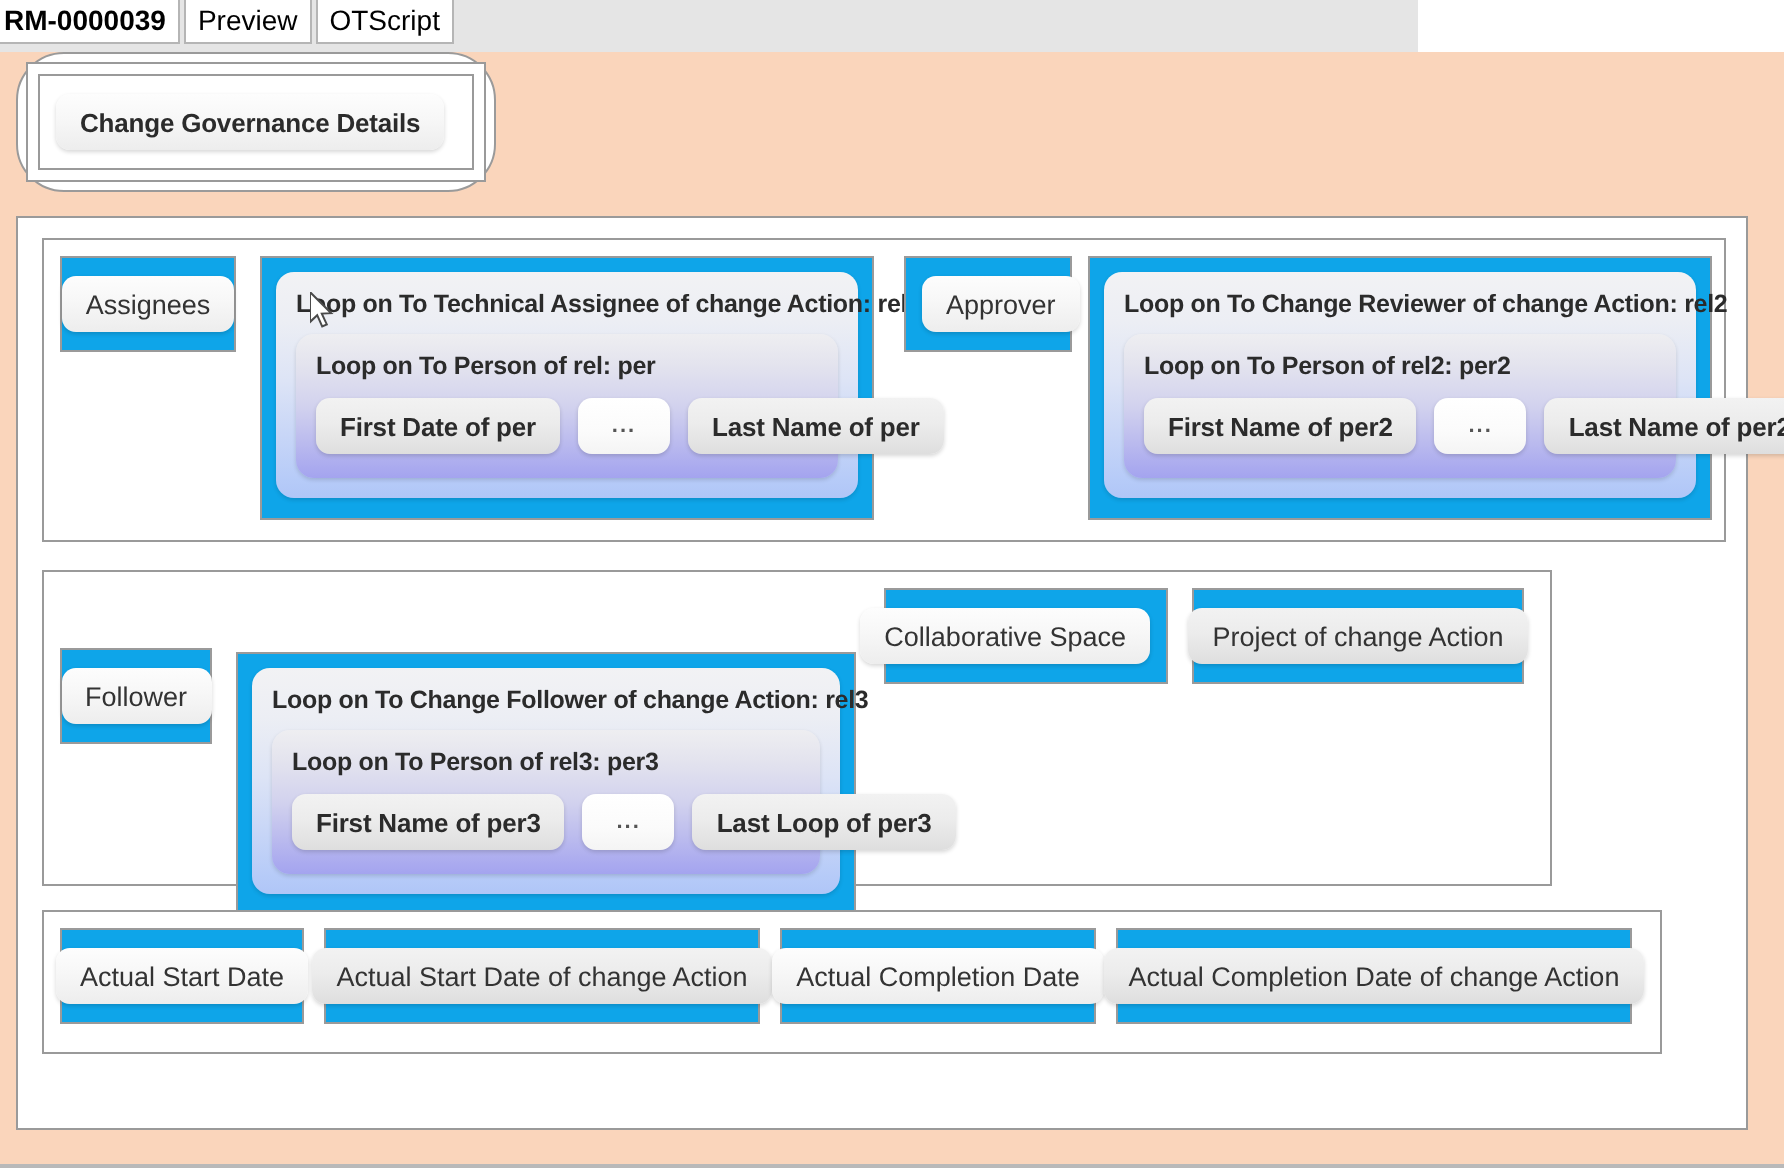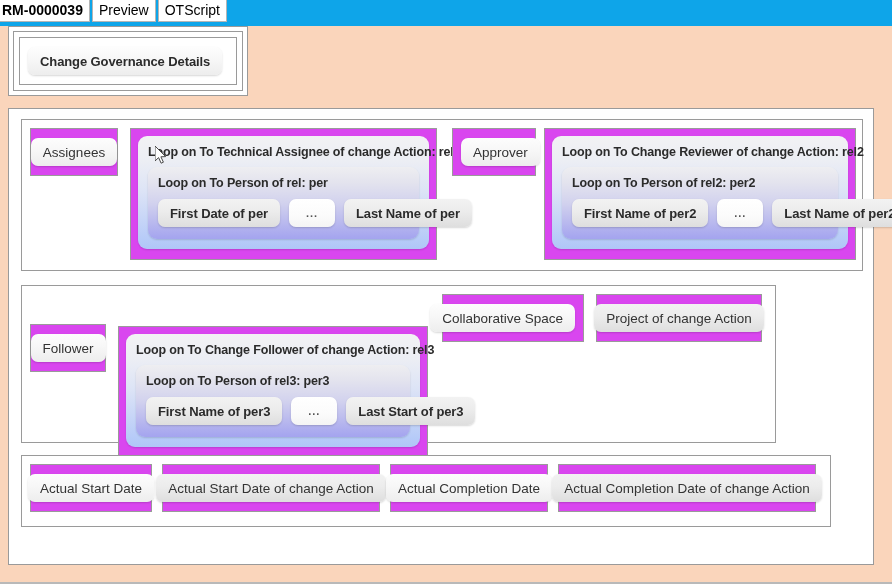--- a/index.html
+++ b/index.html
@@ -12,23 +12,23 @@
     height: 588px;
     font-family: "Liberation Sans", sans-serif;
     overflow: hidden;
     position: relative;
   }
 
   
   .tabstrip {
     position: absolute;
     top: 0; left: 0;
-    width: 892px;
+    width: 709px;
     height: 26px;
-    background: #0ea5e9;
+    background: #e5e5e5;
     display: flex;
     align-items: flex-start;
     box-sizing: border-box;
   }
   .tab {
     height: 22px;
     line-height: 21px;
     padding: 0 6px;
     font-size: 14px;
     color: #000000;
@@ -68,20 +68,21 @@
     border: 1px solid #9a9a9a;
     box-sizing: border-box;
   }
 
   
   .sec-gov-outer {
     position: absolute;
     left: 8px; top: 0px;
     width: 240px; height: 70px;
     padding: 4px;
+    border-radius: 24px;
   }
   .sec-gov-mid {
     width: 100%; height: 100%;
     padding: 5px;
   }
   .sec-gov-inner {
     width: 100%; height: 100%;
     display: flex;
     align-items: center;
     padding-left: 8px;
@@ -103,21 +104,21 @@
   }
 
   
   .row {
     position: absolute;
     box-sizing: border-box;
     padding: 6px;
   }
   .cell {
     box-sizing: border-box;
-    background: #d946ef;
+    background: #0ea5e9;
     border: 1px solid #9a9a9a;
     display: flex;
     align-items: center;
     padding: 8px;
     position: absolute;
   }
 
   
   .pill {
     display: inline-flex;
@@ -261,21 +262,21 @@
         </div>
 
         <div class="cell" style="left:96px; top:8px; width:310px; height:134px; align-items:flex-start; padding:7px;margin-top:32px;">
           <div class="loop-outer" style="width:100%;">
             <div class="loop-label">Loop on To Change Follower of change Action: rel3</div>
             <div class="loop-inner">
               <div class="loop-label">Loop on To Person of rel3: per3</div>
               <div class="loop-pills">
                 <span class="pill strong bold">First Name of per3</span>
                 <span class="pill dots">...</span>
-                <span class="pill strong bold">Last Start of per3</span>
+                <span class="pill strong bold">Last Loop of per3</span>
               </div>
             </div>
           </div>
         </div>
 
         <div class="cell" style="left:420px; top:8px; width:142px; height:48px; justify-content:flex-end;">
           <span class="pill">Collaborative Space</span>
         </div>
 
         <div class="cell" style="left:574px; top:8px; width:166px; height:48px; justify-content:center;">

